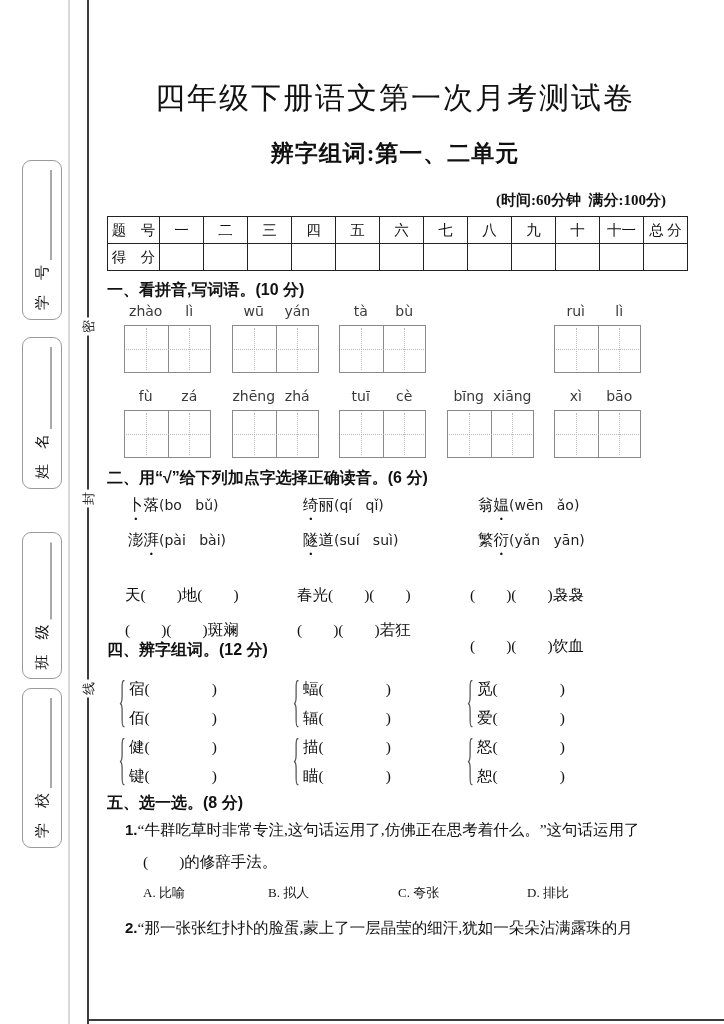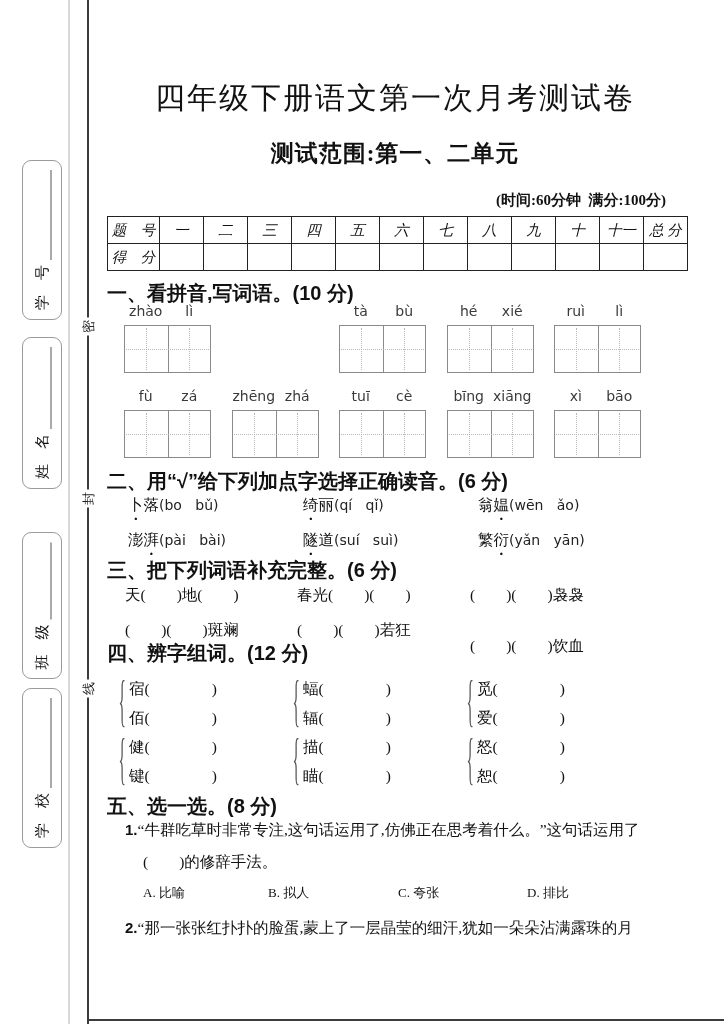--- a/index.html
+++ b/index.html
@@ -20,24 +20,24 @@
   
   .title{position:absolute;left:100px;top:78px;width:590px;text-align:center;
          font-size:30px;font-weight:400;letter-spacing:2px;}
   .subtitle{position:absolute;left:100px;top:138px;width:590px;text-align:center;
             font-size:23px;font-weight:700;letter-spacing:1px;}
   .meta{position:absolute;left:100px;top:191px;width:566px;text-align:right;
         font-size:15px;font-weight:700;white-space:pre;}
   
   table.score{position:absolute;left:107px;top:216px;width:580px;border-collapse:collapse;
               table-layout:fixed;font-size:14.5px;}
-  table.score td{border:1px solid #222;height:26px;text-align:center;padding:0;white-space:pre;font-style:italic;}
+  table.score td{border:1px solid #222;height:26px;text-align:center;padding:0;white-space:pre;}
   
   .sec-h{position:absolute;font-family:"Liberation Sans","DejaVu Sans",sans-serif;
-         font-weight:700;font-size:20px;white-space:pre;}
+         font-weight:700;font-size:16px;white-space:pre;}
   
   .wg{position:absolute;width:87px;display:flex;flex-direction:column;}
   .py{display:flex;height:19px;font-family:"DejaVu Sans",sans-serif;font-size:14px;color:#3a3a3a;}
   .py span{flex:1;text-align:center;}
   .wbox{position:relative;width:85px;height:46px;border:1px solid #8a8a8a;margin-top:3px;background:#fff;}
   .wbox::before{content:"";position:absolute;left:50%;top:0;bottom:0;width:1px;background:#8a8a8a;}
   .wbox::after{content:"";position:absolute;top:50%;left:1px;right:1px;border-top:1px dotted #b8b8b8;}
   .wbox .dv{position:absolute;top:2px;bottom:2px;width:0;border-left:1px dotted #b8b8b8;}
   .wbox .dv.a{left:25%;}  .wbox .dv.b{left:75%;}
   
@@ -90,21 +90,21 @@
     </div>
   </div>
   <div class="sb-box" style="top:688px;height:158px">
     <div class="sb-rot" style="width:140px">
       <span class="sb-label">学　校</span>
       <span class="sb-line"></span>
     </div>
   </div>
 
   <div class="title">四年级下册语文第一次月考测试卷</div>
-  <div class="subtitle">测试范围:第一、二单元</div>
+  <div class="subtitle">辨字组词:第一、二单元</div>
   <div class="meta">(时间:60分钟  满分:100分)</div>
 
   <table class="score">
     <colgroup>
         <col style="width:52px">
         <col span="12" style="width:44px">
       </colgroup>
     <tbody>
         <tr>
       <td>题　号</td>
@@ -144,34 +144,34 @@
   <div class="wg" style="left:124px;top:303px">
     <div class="py">
         <span>zhào</span>
         <span>lì</span>
       </div>
     <div class="wbox">
         <i class="dv a"></i>
         <i class="dv b"></i>
       </div>
   </div>
+  <div class="wg" style="left:232px;top:303px">
+    <div class="py">
+        <span>wū</span>
+        <span>yán</span>
+      </div>
+    <div class="wbox">
+        <i class="dv a"></i>
+        <i class="dv b"></i>
+      </div>
+  </div>
   <div class="wg" style="left:339px;top:303px">
     <div class="py">
         <span>tà</span>
         <span>bù</span>
-      </div>
-    <div class="wbox">
-        <i class="dv a"></i>
-        <i class="dv b"></i>
-      </div>
-  </div>
-  <div class="wg" style="left:447px;top:303px">
-    <div class="py">
-        <span>hé</span>
-        <span>xié</span>
       </div>
     <div class="wbox">
         <i class="dv a"></i>
         <i class="dv b"></i>
       </div>
   </div>
   <div class="wg" style="left:554px;top:303px">
     <div class="py">
         <span>ruì</span>
         <span>lì</span>
@@ -234,21 +234,20 @@
   </div>
 
   <div class="sec-h" style="left:107px;top:468px">二、用“√”给下列加点字选择正确读音。(6 分)</div>
   <div class="ph-item" style="left:128px;top:495px"><span></span><span class="dotchar">卜</span><span>落</span><span class="opts">(bo   bǔ)</span></div>
   <div class="ph-item" style="left:303px;top:495px"><span></span><span class="dotchar">绮</span><span>丽</span><span class="opts">(qí   qǐ)</span></div>
   <div class="ph-item" style="left:478px;top:495px"><span>翁</span><span class="dotchar">媪</span><span></span><span class="opts">(wēn   ǎo)</span></div>
   <div class="ph-item" style="left:128px;top:530px"><span>澎</span><span class="dotchar">湃</span><span></span><span class="opts">(pài   bài)</span></div>
   <div class="ph-item" style="left:303px;top:530px"><span></span><span class="dotchar">隧</span><span>道</span><span class="opts">(suí   suì)</span></div>
   <div class="ph-item" style="left:478px;top:530px"><span>繁</span><span class="dotchar">衍</span><span></span><span class="opts">(yǎn   yān)</span></div>
 
-  <div class="sec-h" style="left:107px;top:557px">三、把下列词语补充完整。(6 分)</div>
   <div class="idiom" style="left:125px;top:585px">天(　　)地(　　)</div>
   <div class="idiom" style="left:297px;top:585px">春光(　　)(　　)</div>
   <div class="idiom" style="left:470px;top:585px">(　　)(　　)袅袅</div>
   <div class="idiom" style="left:125px;top:620px">(　　)(　　)斑斓</div>
   <div class="idiom" style="left:297px;top:620px">(　　)(　　)若狂</div>
   <div class="idiom" style="left:470px;top:636px">(　　)(　　)饮血</div>
 
   <div class="sec-h" style="left:107px;top:640px">四、辨字组词。(12 分)</div>
   <div class="wpair" style="left:118px;top:674px">
     <span class="brace"></span>

